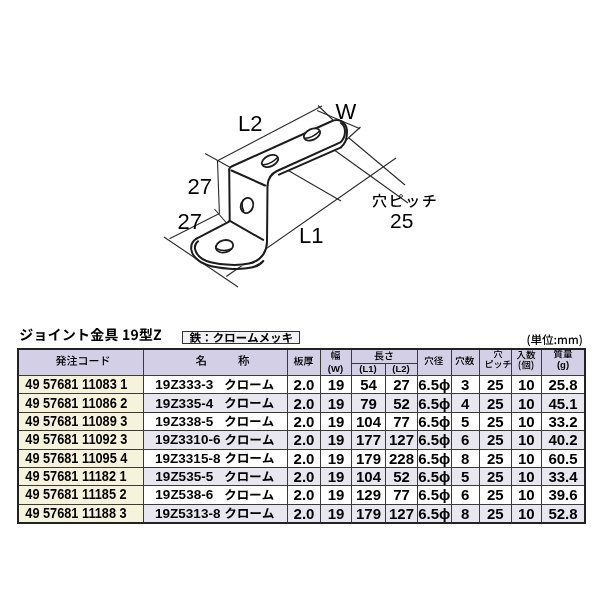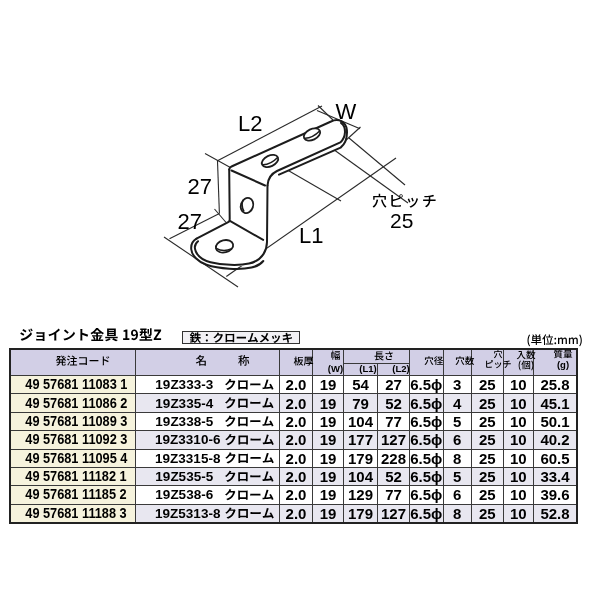--- a/index.html
+++ b/index.html
@@ -1,20 +1,20 @@
 <!DOCTYPE html>
 <html><head>
 <meta charset="utf-8">
 <style>
   html,body{margin:0;padding:0;}
   body{width:600px;height:600px;background:#ffffff;font-family:"Liberation Sans",sans-serif;position:relative;overflow:hidden;}
   #draw{position:absolute;left:0;top:0;}
   #ovl{position:absolute;left:0;top:0;z-index:5;}
   .ironbox{position:absolute;left:182px;top:331px;width:115.5px;height:10.6px;border:1.5px solid #333;background:#f2f1f5;}
-  table{position:absolute;left:10px;top:349px;border-collapse:collapse;table-layout:fixed;outline:2px solid #222;outline-offset:-1px;}
+  table{position:absolute;left:18px;top:349px;border-collapse:collapse;table-layout:fixed;outline:2px solid #222;outline-offset:-1px;}
   td,th{border:1px solid #3a3a3a;padding:0;font-weight:bold;color:#000;text-align:center;vertical-align:middle;overflow:hidden;white-space:nowrap;}
   th{background:#d2cfe6;}
   td{font-size:15px;line-height:15px;}
   tr.alt td{background:#e8e7f0;}
   td.code{background:#f6f3dd;}
   tr.alt td.code{background:#f6f3dd;}
 </style>
 </head>
 <body>
 <svg id="draw" width="600" height="320" viewBox="0 0 600 320">
@@ -141,21 +141,21 @@
         <td class="code"></td>
         <td class="name"></td>
         <td>2.0</td>
         <td>19</td>
         <td>104</td>
         <td>77</td>
         <td>6.5ϕ</td>
         <td>5</td>
         <td>25</td>
         <td>10</td>
-        <td>50.1</td>
+        <td>33.2</td>
       </tr>
       <tr style="height:18.375px" class="alt">
         <td class="code"></td>
         <td class="name"></td>
         <td>2.0</td>
         <td>19</td>
         <td>177</td>
         <td>127</td>
         <td>6.5ϕ</td>
         <td>6</td>

